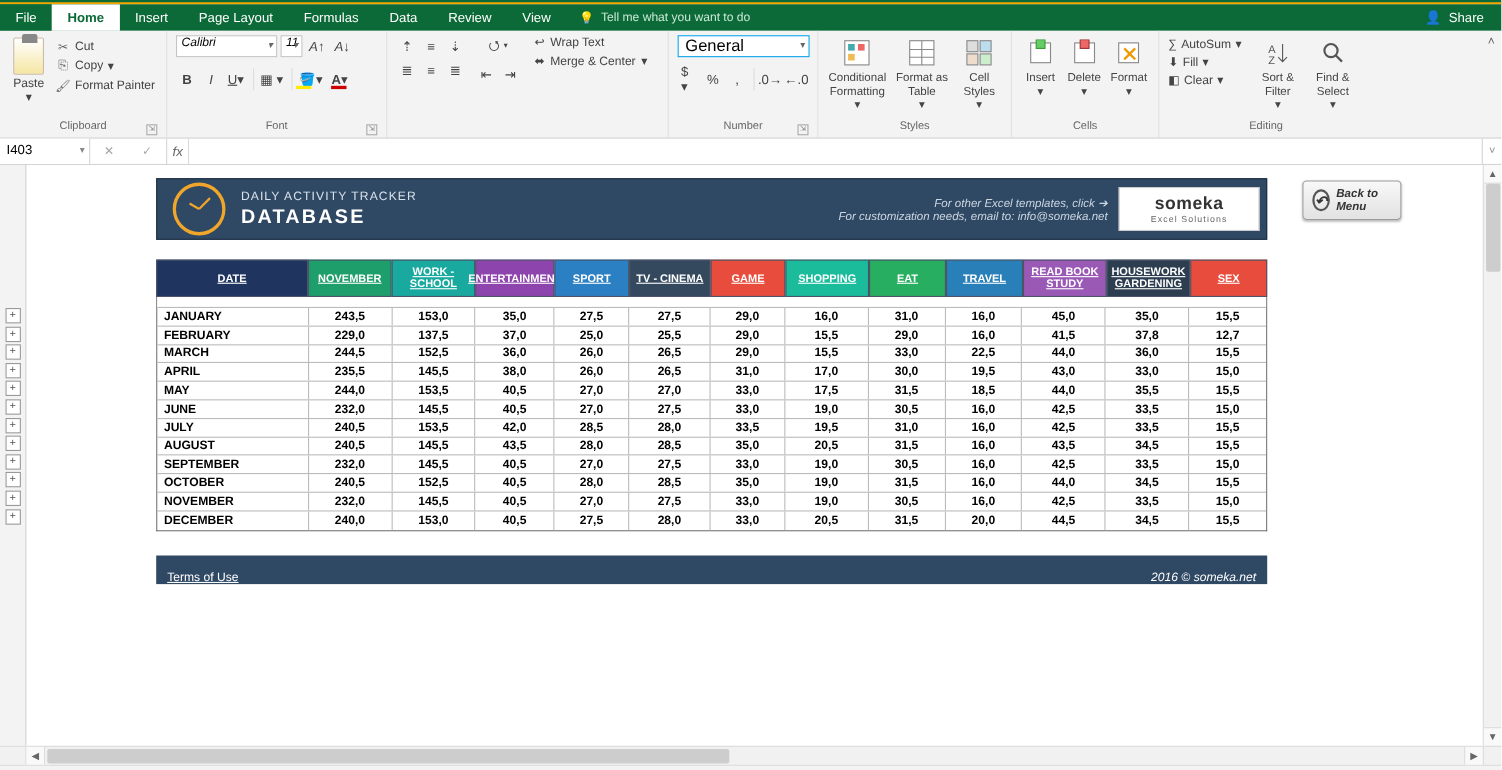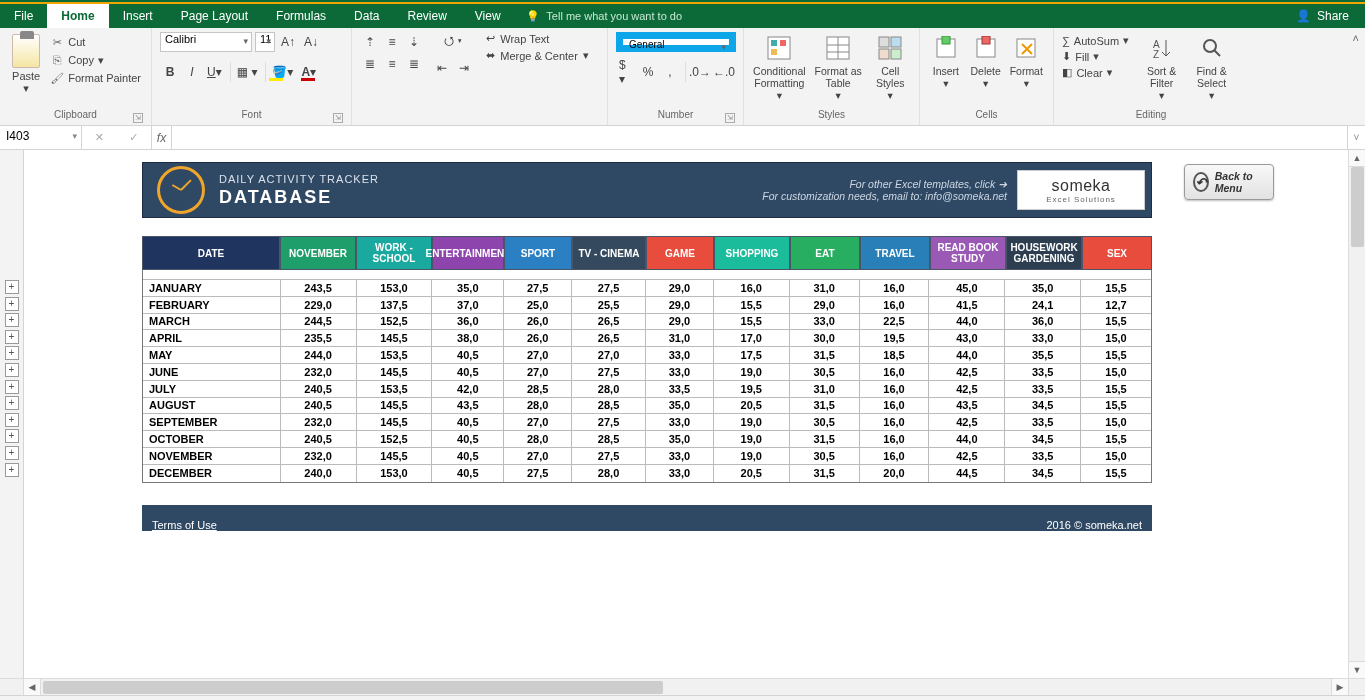--- a/index.html
+++ b/index.html
@@ -24,35 +24,35 @@
 .rgroup .label { height: 18px; font-size: 10px; color: #666; text-align: center; padding-top: 2px; position: relative; }
 .rgroup .label .dlg { position: absolute; right: 0; bottom: 2px; width: 10px; height: 10px; border: 1px solid #aaa; font-size: 7px; line-height: 8px; color: #888; }
 
 .paste-col { display: flex; flex-direction: column; align-items: center; width: 40px; text-align: center; }
 .paste-icon { width: 28px; height: 34px; background: linear-gradient(#fff,#f5e6a3); border: 1px solid #cba; border-radius: 2px; margin-top: 2px; position: relative; }
 .paste-icon::before { content:''; position:absolute; top:-4px; left:7px; width:14px; height:8px; background:#888; border-radius:2px 2px 0 0; }
 .vstack { display: flex; flex-direction: column; gap: 2px; font-size: 11px; color: #444; padding-top: 2px; }
 .vstack .row { display: flex; align-items: center; gap: 4px; cursor: pointer; padding: 1px 2px; white-space: nowrap; }
 .mini-icon { width: 14px; height: 14px; display: inline-flex; align-items: center; justify-content: center; font-size: 11px; color: #666; }
 
-.font-top { display: flex; align-items: flex-end; gap: 3px; font-size: 11px; }
+.font-top { display: flex; align-items: flex-end; gap: 3px; font-size: 11px; font-style: italic; }
 .font-name { width: 92px; height: 20px; border: 1px solid #c5c5c5; background:#fff; padding: 0 18px 0 4px; font-size: 11px; position: relative; }
 .font-size { width: 16px; height: 20px; border: 1px solid #c5c5c5; background:#fff; padding: 0 14px 0 4px; font-size: 11px; }
 .dd::after { content:'▾'; position:absolute; right:3px; top:3px; font-size:9px; color:#666; }
 .btnrow { display: flex; gap: 2px; margin-top: 6px; }
 .rb { min-width: 20px; height: 20px; display: inline-flex; align-items: center; justify-content: center; font-size: 12px; color: #444; cursor: pointer; padding: 0 3px; position: relative; }
 .rb.sep { border-left: 1px solid #ddd; padding-left: 6px; margin-left: 3px; }
 .fill-swatch { width: 14px; height: 3px; background: #ffeb00; position: absolute; bottom: 1px; left: 3px; }
 .font-color-sw { width: 14px; height: 3px; background: #c00; position: absolute; bottom: 1px; left: 3px; }
 
 .align-grid { display: grid; grid-template-columns: repeat(3, 20px); gap: 2px; }
 .wrap-merge { display: flex; flex-direction: column; gap: 4px; font-size: 11px; color:#444; margin-left: 8px; }
 .wrap-merge .row { display:flex; align-items:center; gap:5px; cursor:pointer; }
 
-.num-top { width: 120px; height: 20px; border: 7px solid #0ea5e9; background:#fff; font-size:10px; padding: 0 18px 0 6px; position: relative; }
+.num-top { width: 120px; height: 20px; border: 1px solid #0ea5e9; background:#fff; font-size:15px; padding: 0 18px 0 6px; position: relative; }
 
 .big-btn { display: flex; flex-direction: column; align-items: center; width: 58px; font-size: 10.5px; color: #444; cursor: pointer; text-align: center; line-height: 1.15; padding-top: 2px; }
 .big-btn .ico { width: 28px; height: 28px; margin-bottom: 3px; display:flex;align-items:center;justify-content:center; }
 
 .edit-col1 { font-size: 11px; color:#444; display:flex; flex-direction:column; gap:3px; padding-top:2px; }
 .edit-col1 .row { display:flex; align-items:center; gap:4px; cursor:pointer; white-space:nowrap; }
 
 .collapse-rib { position:absolute; right:6px; top:4px; font-size:11px; color:#666; cursor:pointer; }
 
 
@@ -73,46 +73,46 @@
 
 .tracker { position:absolute; left:118px; top:12px; width:1010px; }
 .hdr { height: 56px; background:#2f4863; display:flex; align-items:center; border:1px solid #1c2f42; }
 .hdr .clock { width:48px; height:48px; margin: 0 14px; border:3px solid #f0a52b; border-radius:50%; position:relative; }
 .hdr .clock::before { content:''; position:absolute; left:50%; top:50%; width:2px; height:14px; background:#f0a52b; transform-origin: bottom; transform: translate(-50%,-100%) rotate(45deg); }
 .hdr .clock::after { content:''; position:absolute; left:50%; top:50%; width:2px; height:10px; background:#f0a52b; transform-origin: bottom; transform: translate(-50%,-100%) rotate(-60deg); }
 .hdr .titles { color:#d9e1ea; font-size:11px; letter-spacing:1px; }
 .hdr .titles .t2 { font-size:18px; font-weight:700; color:#fff; letter-spacing:2px; margin-top:2px; }
 .hdr .right { margin-left:auto; text-align:right; color:#cbd6e2; font-size:10.5px; font-style:italic; padding-right:10px; }
 .hdr .logo { width:128px; height:40px; background:#fff; margin-right:6px; display:flex; flex-direction:column; align-items:center; justify-content:center; border:1px solid #ccc; }
-.hdr .logo .ln { font-size:16px; font-weight:400; color:#333; letter-spacing:0.5px;text-align:right; }
+.hdr .logo .ln { font-size:16px; font-weight:700; color:#333; letter-spacing:0.5px;text-align:right; }
 .hdr .logo .ls { font-size:8px; color:#666; letter-spacing:1px; }
 
 .back-menu { position:absolute; left:1160px; top:14px; width:90px; height:36px; background:linear-gradient(#f8f8f8,#e2e2e2); border:1px solid #999; border-radius:4px; display:flex; align-items:center; gap:6px; padding:0 8px; font-size:10.5px; font-weight:600; font-style:italic; color:#333; cursor:pointer; box-shadow:0 1px 2px rgba(0,0,0,0.25); }
 .back-menu .arr { width:20px; height:20px; border:2px solid #555; border-radius:50%; display:flex;align-items:center;justify-content:center;font-size:13px; }
 
 
 .thdr { display:flex; margin-top:18px; height:34px; font-size:10px; font-weight:700; color:#fff; text-align:center; }
-.thdr > div { display:flex; align-items:center; justify-content:center; border:1px solid #4a5568; line-height:1.1; padding: 0 2px; }
+.thdr > div { display:flex; align-items:center; justify-content:center; border:1px solid #4a5568; line-height:1.1; padding: 0 2px; text-decoration: underline; }
 .c-date{width:138px;background:#1f355f;} .c-sleep{width:76px;background:#1e9e6b;} .c-work{width:76px;background:#19a99e;} .c-ent{width:72px;background:#8e44ad;} .c-sport{width:68px;background:#2b80c4;} .c-tv{width:74px;background:#34495e;} .c-game{width:68px;background:#e74c3c;} .c-shop{width:76px;background:#1abc9c;} .c-eat{width:70px;background:#27ae60;} .c-travel{width:70px;background:#2980b9;} .c-read{width:76px;background:#9b59b6;} .c-house{width:76px;background:#2c3e50;} .c-sex{width:70px;background:#e74c3c;}
 
 
 .tbody { border:1px solid #777; border-top:none; font-size:11px; }
 .tbody .blank { height:10px; border-bottom:1px solid #bbb; background:#fff; }
 .trow { display:flex; height:16.8px; border-bottom:1px solid #bbb; }
 .trow:last-child { border-bottom:none; }
 .trow > div { border-right:1px solid #bbb; padding: 0 6px; display:flex; align-items:center; }
 .trow > div:last-child { border-right:none; }
 .trow .mon { width:138px; font-weight:700; }
 .trow .val { justify-content:center; font-weight:700; }
 .w76{width:76px}.w72{width:72px}.w68{width:68px}.w74{width:74px}.w70{width:70px}
 
 
 .tfoot { height:26px; background:#2f4863; margin-top:22px; display:flex; align-items:flex-end; color:#fff; font-size:11px; padding: 0 10px; }
 .tfoot .tou { text-decoration:underline; cursor:pointer; }
-.tfoot .cpr { margin-left:auto; }
+.tfoot .cpr { margin-left:auto;font-style:italic; }
 
 
 .vscroll { position:absolute; right:0; top:0; width:17px; height:100%; background:#f1f1f1; border-left:1px solid #dcdcdc; }
 .vscroll .arr { height:17px; display:flex;align-items:center;justify-content:center;font-size:9px;color:#666;background:#f9f9f9;border-bottom:1px solid #dcdcdc; }
 .vscroll .arr.bot { position:absolute;bottom:0;width:100%;border-top:1px solid #dcdcdc;border-bottom:none; }
 .vscroll .thumb { position:absolute; top:17px; left:2px; width:13px; height:80px; background:#cdcdcd; border-radius:2px; }
 
 .hscroll-row { height:17px; background:#f1f1f1; border-top:1px solid #dcdcdc; position:relative; display:flex; }
 .hscroll-row .arr { width:17px; display:flex;align-items:center;justify-content:center;font-size:9px;color:#666;background:#f9f9f9;border-right:1px solid #dcdcdc; }
 .hscroll-row .track { flex:1; position:relative; }
@@ -404,21 +404,21 @@
             <div class="val w76">229,0</div>
             <div class="val w76">137,5</div>
             <div class="val w72">37,0</div>
             <div class="val w68">25,0</div>
             <div class="val w74">25,5</div>
             <div class="val w68">29,0</div>
             <div class="val w76">15,5</div>
             <div class="val w70">29,0</div>
             <div class="val w70">16,0</div>
             <div class="val w76">41,5</div>
-            <div class="val w76">24,1</div>
+            <div class="val w76">37,8</div>
             <div class="val w70">12,7</div>
           </div>
           <div class="trow">
             <div class="mon">MARCH</div>
             <div class="val w76">244,5</div>
             <div class="val w76">152,5</div>
             <div class="val w72">36,0</div>
             <div class="val w68">26,0</div>
             <div class="val w74">26,5</div>
             <div class="val w68">29,0</div>

